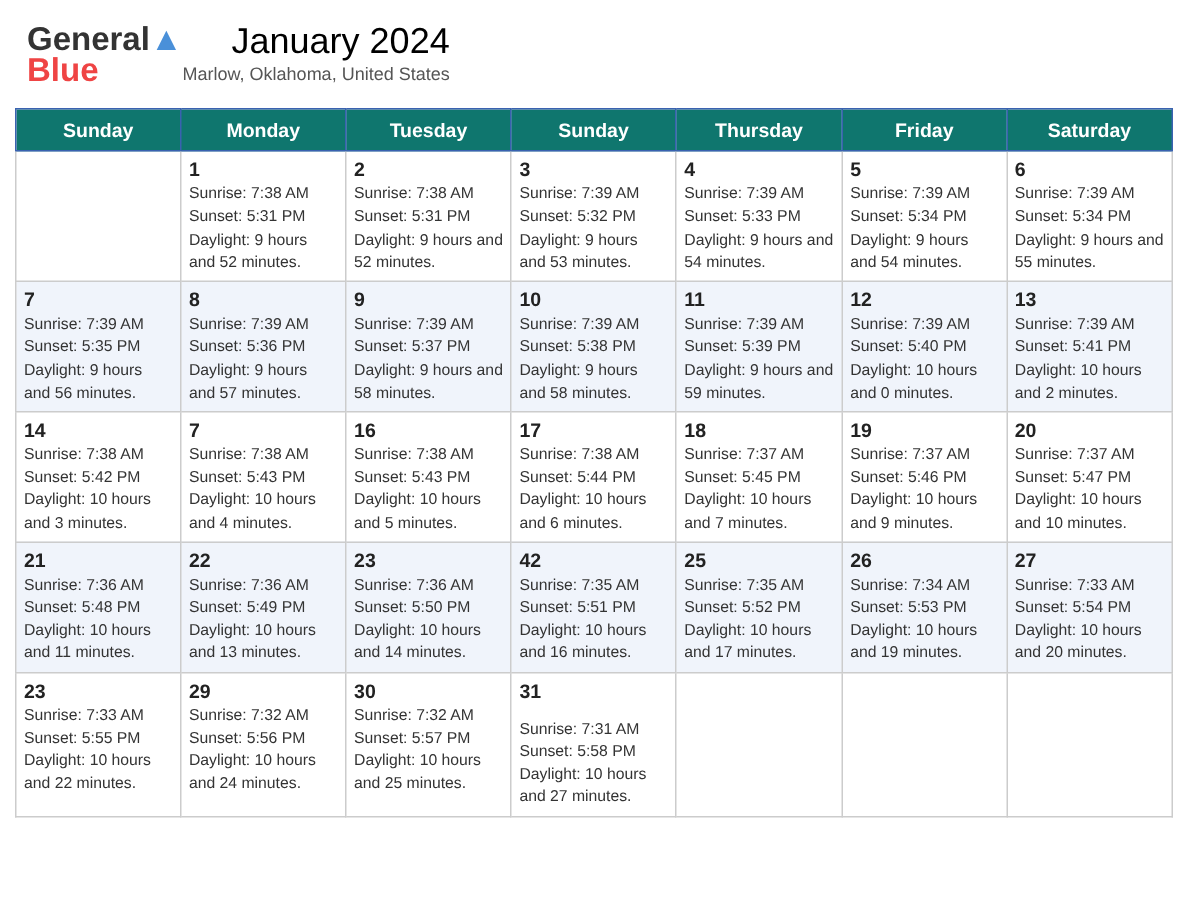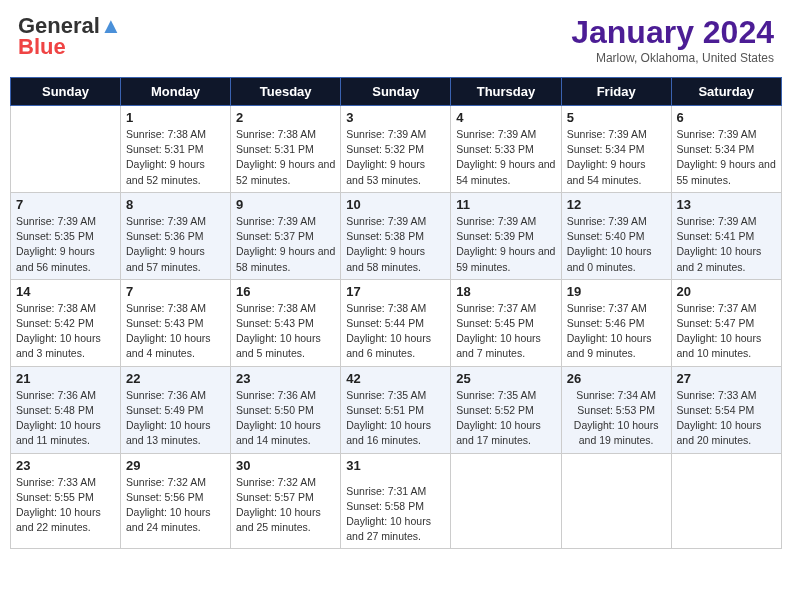--- a/index.html
+++ b/index.html
@@ -5,49 +5,49 @@
     * { box-sizing: border-box; margin: 0; padding: 0; }
     body {
       font-family: Arial, sans-serif;
       background: #fff;
       width: 792px;
       min-height: 612px;
       padding: 10px;
     }
     .header {
       display: flex;
-      justify-content: space-between;
+      justify-content: flex-start;
       align-items: flex-start;
       margin-bottom: 8px;
       padding: 4px 8px;
     }
     .logo {
       display: flex;
       flex-direction: column;
       align-items: flex-start;
     }
     .title-block {
       text-align: right;
     }
     .month-title {
-      font-size: 32px;
-      font-weight: bold;
-      color: #4c1d95;
+      font-size: 24px;
+      font-weight: normal;
+      color: #000000;
     }
     .location {
       font-size: 12px;
       color: #555;
     }
     .calendar {
       width: 100%;
       border-collapse: collapse;
       border: 1px solid #ccc;
     }
     .calendar th {
-      background-color: #0f172a;
+      background-color: #0f766e;
       color: #fff;
       text-align: center;
       padding: 6px 4px;
       font-size: 13px;
       border: 1px solid #3a62b0;
     }
     .calendar td {
       vertical-align: top;
       border: 1px solid #ccc;
       padding: 4px 5px;
@@ -257,21 +257,21 @@
 Daylight: 10 hours and 16 minutes.</div>
         </td>
         <td>
           <div class="day-number">25</div>
           <div class="day-info" style="white-space: pre-line;">Sunrise: 7:35 AM
 Sunset: 5:52 PM
 Daylight: 10 hours and 17 minutes.</div>
         </td>
         <td>
           <div class="day-number">26</div>
-          <div class="day-info" style="white-space: pre-line; text-align: center;">Sunrise: 7:34 AM
+          <div class="day-info" style="white-space: pre-line;">Sunrise: 7:34 AM
 Sunset: 5:53 PM
 Daylight: 10 hours and 19 minutes.</div>
         </td>
         <td>
           <div class="day-number">27</div>
           <div class="day-info" style="white-space: pre-line;">Sunrise: 7:33 AM
 Sunset: 5:54 PM
 Daylight: 10 hours and 20 minutes.</div>
         </td>
       </tr>

